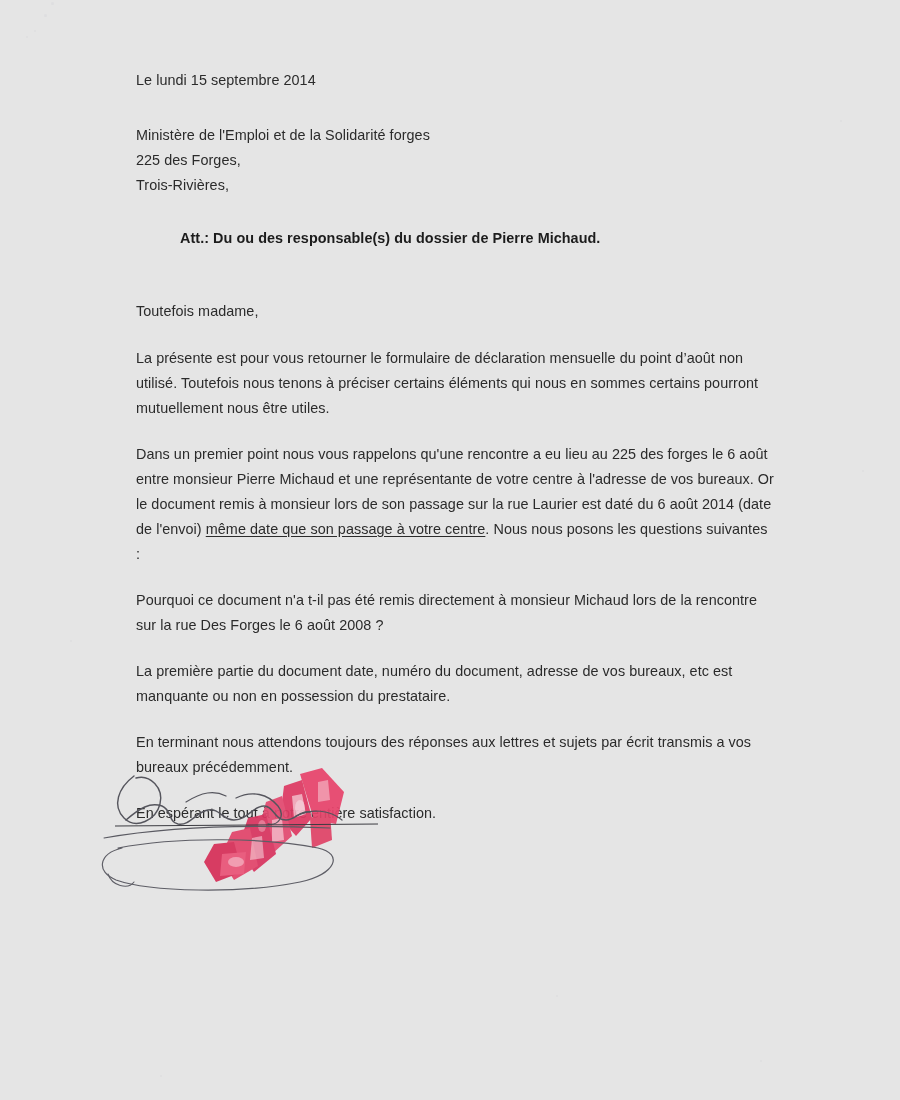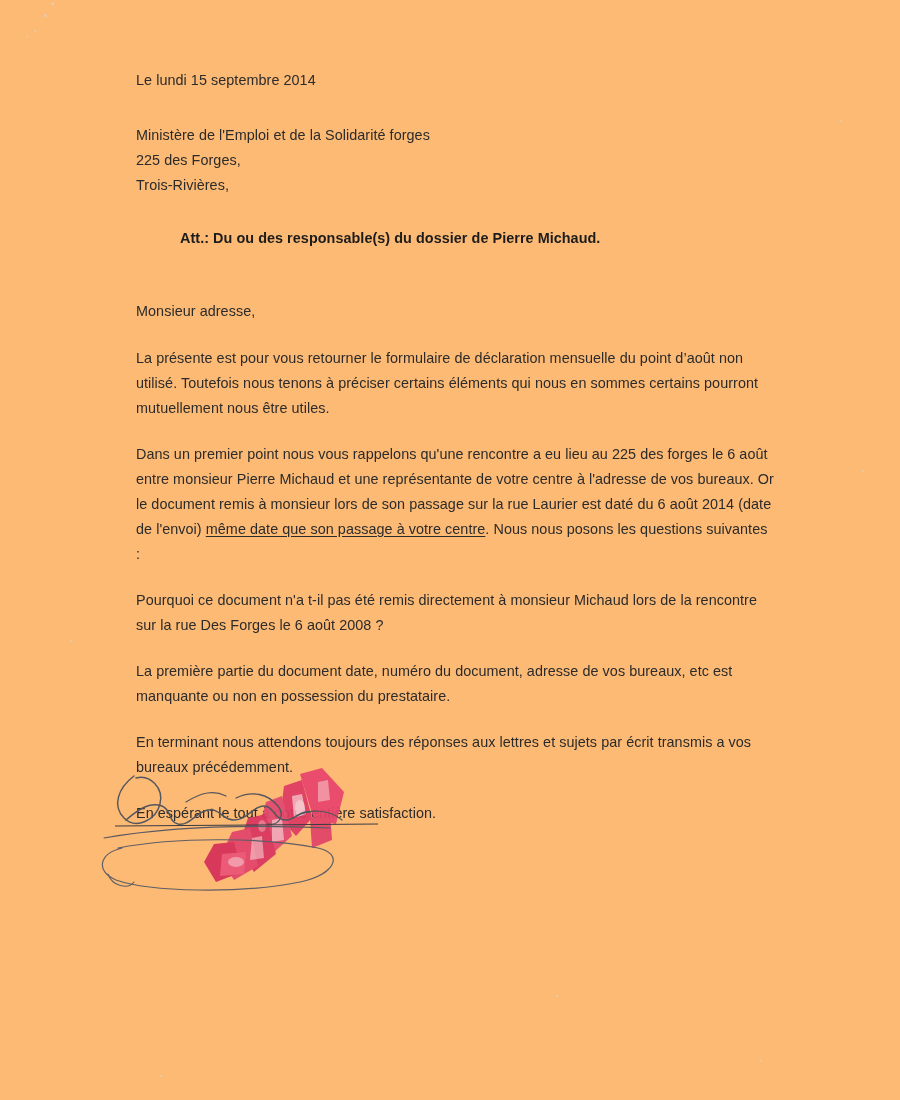--- a/index.html
+++ b/index.html
@@ -15,21 +15,21 @@
     overflow: hidden;
     font-family: "Liberation Sans", sans-serif;
     color: #2a2a2a;
     -webkit-font-smoothing: antialiased;
   }
 
   
   .page {
     position: absolute;
     inset: 0;
-    background: #fdba74;
+    background: #e5e5e5;
   }
   .speck {
     position: absolute;
     background: #d9d9dd;
     border-radius: 50%;
     opacity: .55;
   }
 
   
   .letter {
@@ -125,21 +125,21 @@
 
     <div class="gap-addr"></div>
 
     <div class="line block bold">Att.: Du ou des responsable(s) du dossier de Pierre Michaud.</div>
 
     <div class="gap-att"></div>
 
 
     <div class="gap-obj"></div>
 
-    <div class="line block">Monsieur adresse,</div>
+    <div class="line block">Toutefois madame,</div>
 
     <div class="gap-salut"></div>
 
     <p class="para block">La présente est pour vous retourner le formulaire de déclaration mensuelle du point d’août non utilisé. Toutefois nous tenons à préciser certains éléments qui nous en sommes certains pourront mutuellement nous être utiles.</p>
 
     <div class="gap-para"></div>
 
     <p class="para block"><span>Dans un premier point nous vous rappelons qu'une rencontre a eu lieu au 225 des forges le 6 août entre monsieur Pierre Michaud et une représentante de votre centre à l'adresse de vos bureaux. Or le document remis à monsieur lors de son passage sur la rue Laurier est daté du 6 août 2014 (date de l'envoi) </span><span class="u-inline">même date que son passage à votre centre</span><span>. Nous nous posons les questions suivantes :</span></p>
 
     <div class="gap-para"></div>

